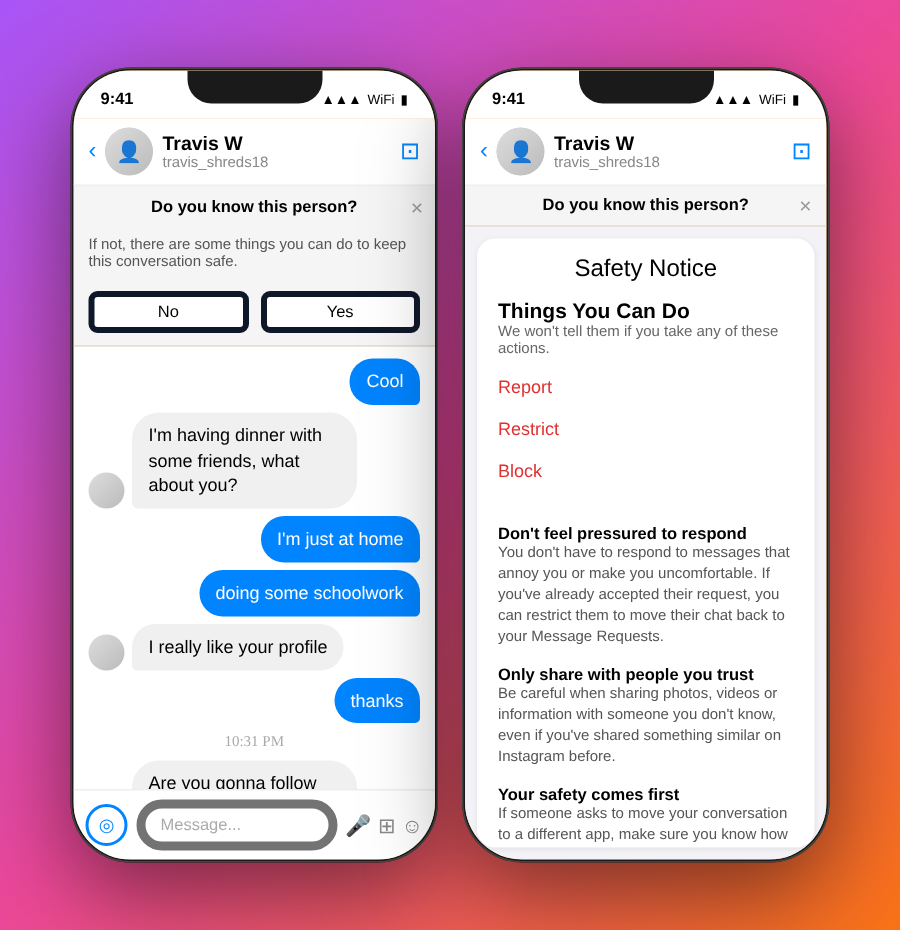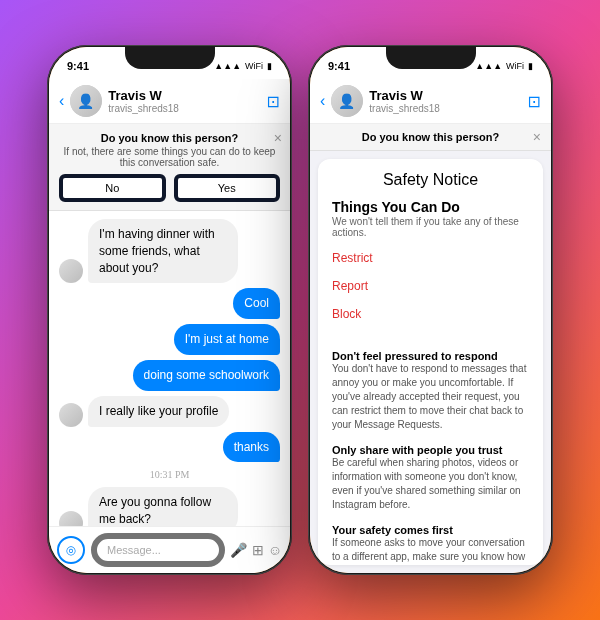--- a/index.html
+++ b/index.html
@@ -132,24 +132,23 @@
       color: #555;
       position: relative;
     }
     .safety-banner .title {
       font-weight: 700;
       color: #000;
       font-size: 11px;
       text-align: center;
     }
     .safety-banner .sub {
-      text-align: center;
       font-size: 10px;
       color: #555;
-      margin: 2px 0;
+      margin: 14px 0;
     }
     .safety-banner .buttons {
       display: flex;
       gap: 8px;
       margin-top: 6px;
     }
     .safety-banner .btn-no, .safety-banner .btn-yes {
       flex: 1;
       border: 4px solid #0f172a;
       background: #fff;
@@ -359,26 +358,26 @@
       <span class="close-x">×</span>
       <div class="title">Do you know this person?</div>
       <div class="sub">If not, there are some things you can do to keep this conversation safe.</div>
       <div class="buttons">
         <div class="btn-no">No</div>
         <div class="btn-yes">Yes</div>
       </div>
     </div>
 
     <div class="messages">
+      <div class="msg-row right">
+        <div class="bubble outgoing">Cool</div>
+      </div>
       <div class="msg-row">
         <div class="avatar-sm"></div>
         <div class="bubble incoming">I'm having dinner with some friends, what about you?</div>
-      </div>
-      <div class="msg-row right">
-        <div class="bubble outgoing">Cool</div>
       </div>
       <div class="msg-row right">
         <div class="bubble outgoing">I'm just at home</div>
       </div>
       <div class="msg-row right">
         <div class="bubble outgoing">doing some schoolwork</div>
       </div>
       <div class="msg-row">
         <div class="avatar-sm"></div>
         <div class="bubble incoming">I really like your profile</div>
@@ -438,22 +437,22 @@
 
     <div class="safety-screen">
       <div class="safety-notice-content">
         <div class="notice-title">Safety Notice</div>
 
         <div class="section-block">
           <div class="section-title">Things You Can Do</div>
           <div class="section-sub">We won't tell them if you take any of these actions.</div>
         </div>
 
+        <div class="action-link">Report</div>
         <div class="action-link">Restrict</div>
-        <div class="action-link">Report</div>
         <div class="action-link">Block</div>
 
         <div class="divider"></div>
 
         <div class="section-block">
           <div class="bold">Don't feel pressured to respond</div>
           <div class="text">You don't have to respond to messages that annoy you or make you uncomfortable. If you've already accepted their request, you can restrict them to move their chat back to your Message Requests.</div>
         </div>
 
         <div class="section-block">

